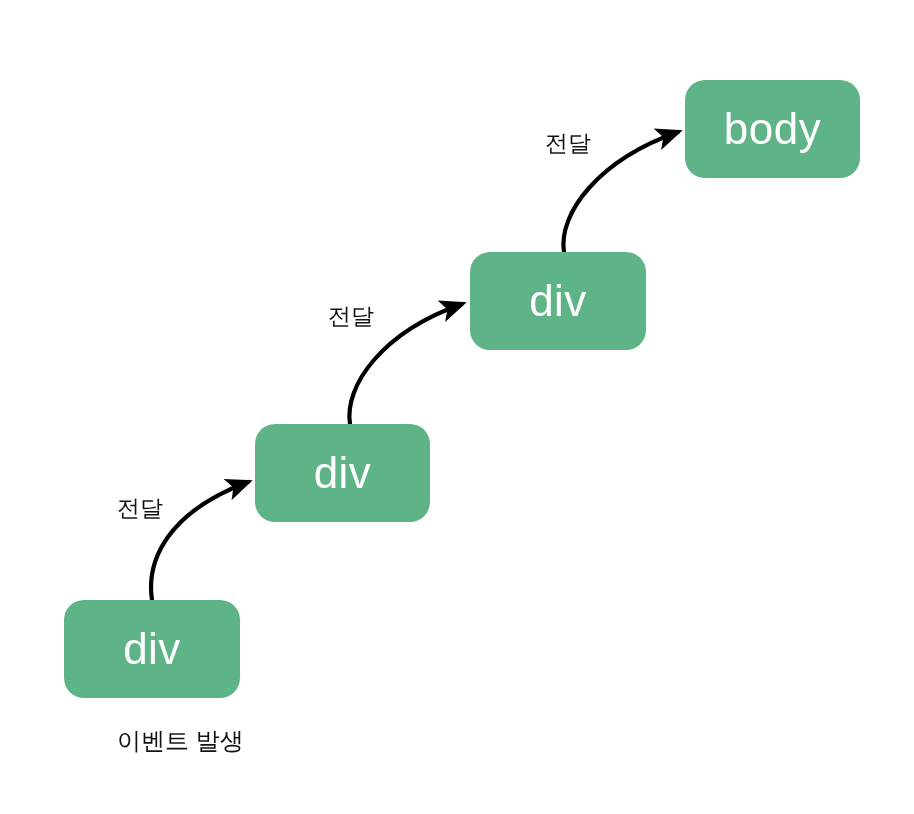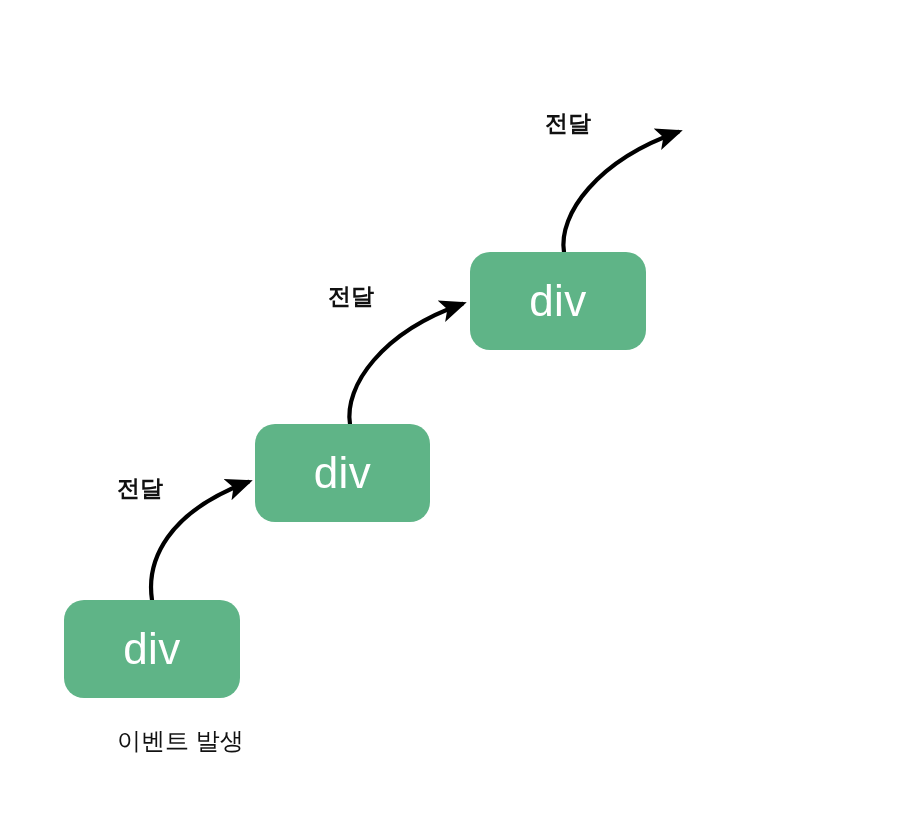--- a/index.html
+++ b/index.html
@@ -34,25 +34,26 @@
     font-size: 44px;
     font-weight: 400;
     letter-spacing: 0.5px;
     line-height: 1;
     user-select: none;
   }
 
   .edge-label {
     position: absolute;
     font-size: 23px;
-    font-weight: 700;
+    font-weight: 400;
     color: #111111;
     white-space: nowrap;
     line-height: 1;
     user-select: none;
+    margin-top: 20px;
   }
 
   .caption-label {
     position: absolute;
     font-size: 24px;
     font-weight: 400;
     color: #111111;
     white-space: nowrap;
     line-height: 1;
     user-select: none;
@@ -91,20 +92,23 @@
   </div>
 
   <div class="node-box" style="left: 255px; top: 424px; width: 175px; height: 98px; background: rgb(95, 180, 135); color: rgb(255, 255, 255);">
     <span>div</span>
   </div>
 
   <div class="node-box" style="left: 470px; top: 252px; width: 176px; height: 98px; background: rgb(95, 180, 135); color: rgb(255, 255, 255);">
     <span>div</span>
   </div>
 
+  <div class="node-box" style="left: 685px; top: 80px; width: 175px; height: 98px; background: rgb(95, 180, 135); color: rgb(255, 255, 255);">
+    <span>body</span>
+  </div>
 
   <div class="edge-label" style="left: 117px; top: 477px; color: rgb(17, 17, 17);">전달</div>
 
   <div class="edge-label" style="left: 328px; top: 285px; color: rgb(17, 17, 17);">전달</div>
 
   <div class="edge-label" style="left: 545px; top: 112px; color: rgb(17, 17, 17);">전달</div>
 
   <div class="caption-label" style="left: 117px; top: 729px; color: rgb(17, 17, 17);">이벤트 발생</div>
 
 </div>

